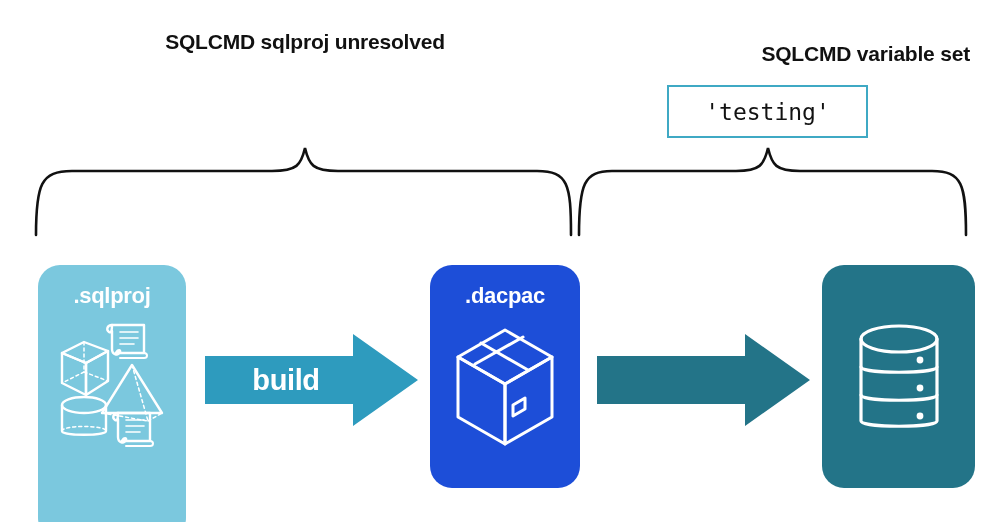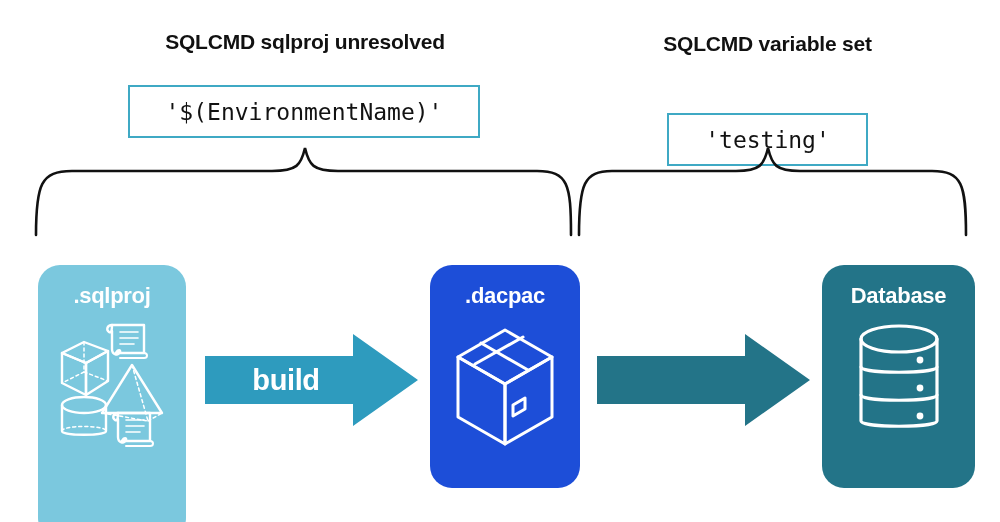--- a/index.html
+++ b/index.html
@@ -15,37 +15,37 @@
   .group-label{
     position:absolute;
     font-weight:bold;
     font-size:21px;
     color:#111111;
     letter-spacing:-0.2px;
     text-align:center;
     white-space:nowrap;
   }
   #label-left{left:0;top:30px;width:610px;}
-  #label-right{left:565px;top:32px;width:405px;}
+  #label-right{left:565px;top:42px;width:405px;text-align:right;}
 
   .code-box{
     position:absolute;
     border:2px solid #3FA9C4;
     background:#ffffff;
     box-sizing:border-box;
     display:flex;
     align-items:center;
     justify-content:center;
     font-family:"DejaVu Sans Mono","Liberation Mono",monospace;
     font-size:23px;
     color:#121212;
     letter-spacing:0px;
   }
   #code-left{left:128px;top:85px;width:352px;height:53px;}
-  #code-right{left:667px;top:85px;width:201px;height:53px;margin-top:28px;}
+  #code-right{left:667px;top:85px;width:201px;height:53px;}
 
   .node{
     position:absolute;
     border-radius:22px;
     box-sizing:border-box;
   }
   .node-title{
     position:absolute;
     left:0;right:0;
     top:18px;
@@ -78,21 +78,20 @@
 </style>
 </head>
 <body>
 
 <div id="stage">
 
   <div class="group-label" id="label-left">SQLCMD sqlproj unresolved</div>
 
   <div class="group-label" id="label-right">SQLCMD variable set</div>
 
-  <div class="code-box" id="code-left">'$(EnvironmentName)'</div>
 
   <div class="code-box" id="code-right">'testing'</div>
 
   <svg style="position:absolute;left:0;top:138px;" width="1000" height="110" viewBox="0 0 1000 110">
     <g fill="none" stroke="#111111" stroke-width="2.6" stroke-linecap="round">
 
       <path d="
         M 36 97
         C 36 46, 41 33, 72 33
         L 272 33
@@ -176,21 +175,20 @@
           <path d="M36 26 L83 53"></path>
           <path d="M30 47 L78 20"></path>
 
           <path d="M68 88 L80 81 L80 92 L68 99 Z"></path>
         </g>
       </svg>
     </div>
   </div>
 
   <div class="node" id="node-database">
-    <div class="node-title">Database</div>
     <div class="node-art">
       <svg width="110" height="130" viewBox="0 0 110 130">
         <g fill="none" stroke="#ffffff" stroke-width="3.2" stroke-linejoin="round" stroke-linecap="round">
           <ellipse cx="55" cy="22" rx="38" ry="13"></ellipse>
           <path d="M17 22 L17 104 C17 111, 93 111, 93 104 L93 22"></path>
           <path d="M17 50 C17 57, 93 57, 93 50"></path>
           <path d="M17 78 C17 85, 93 85, 93 78"></path>
         </g>
         <g fill="#ffffff">
           <circle cx="76" cy="43" r="3.4"></circle>

